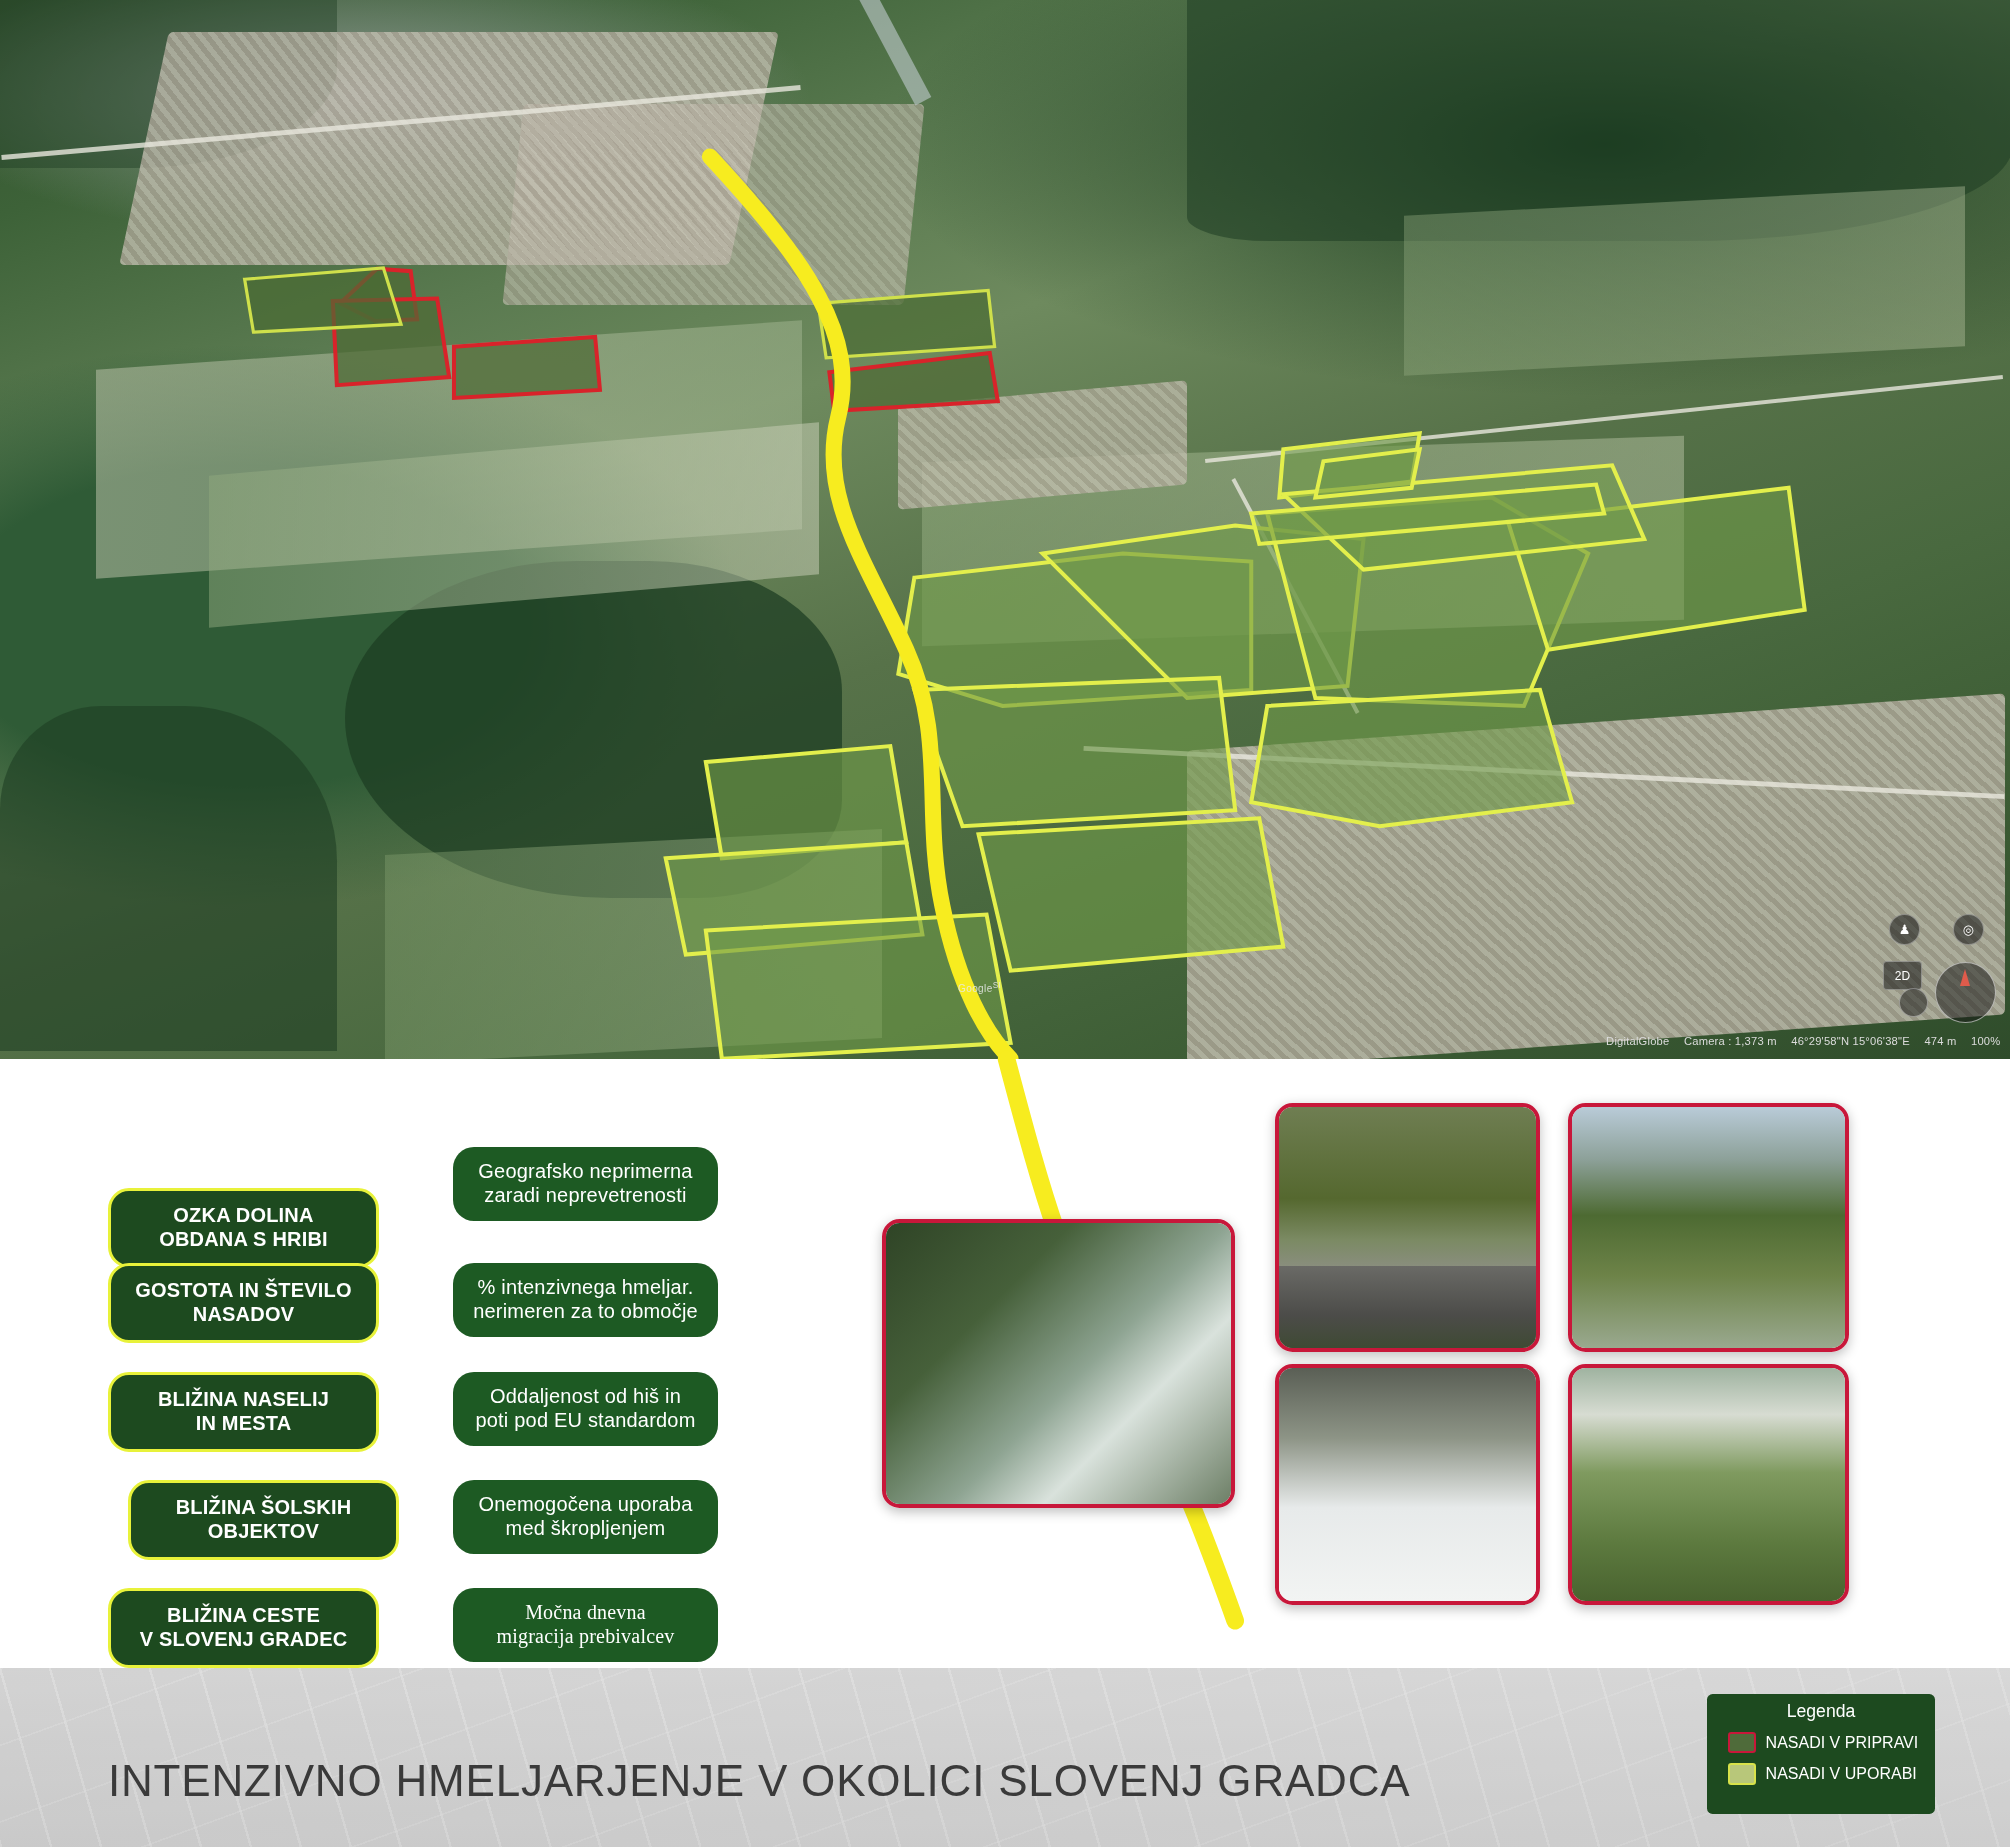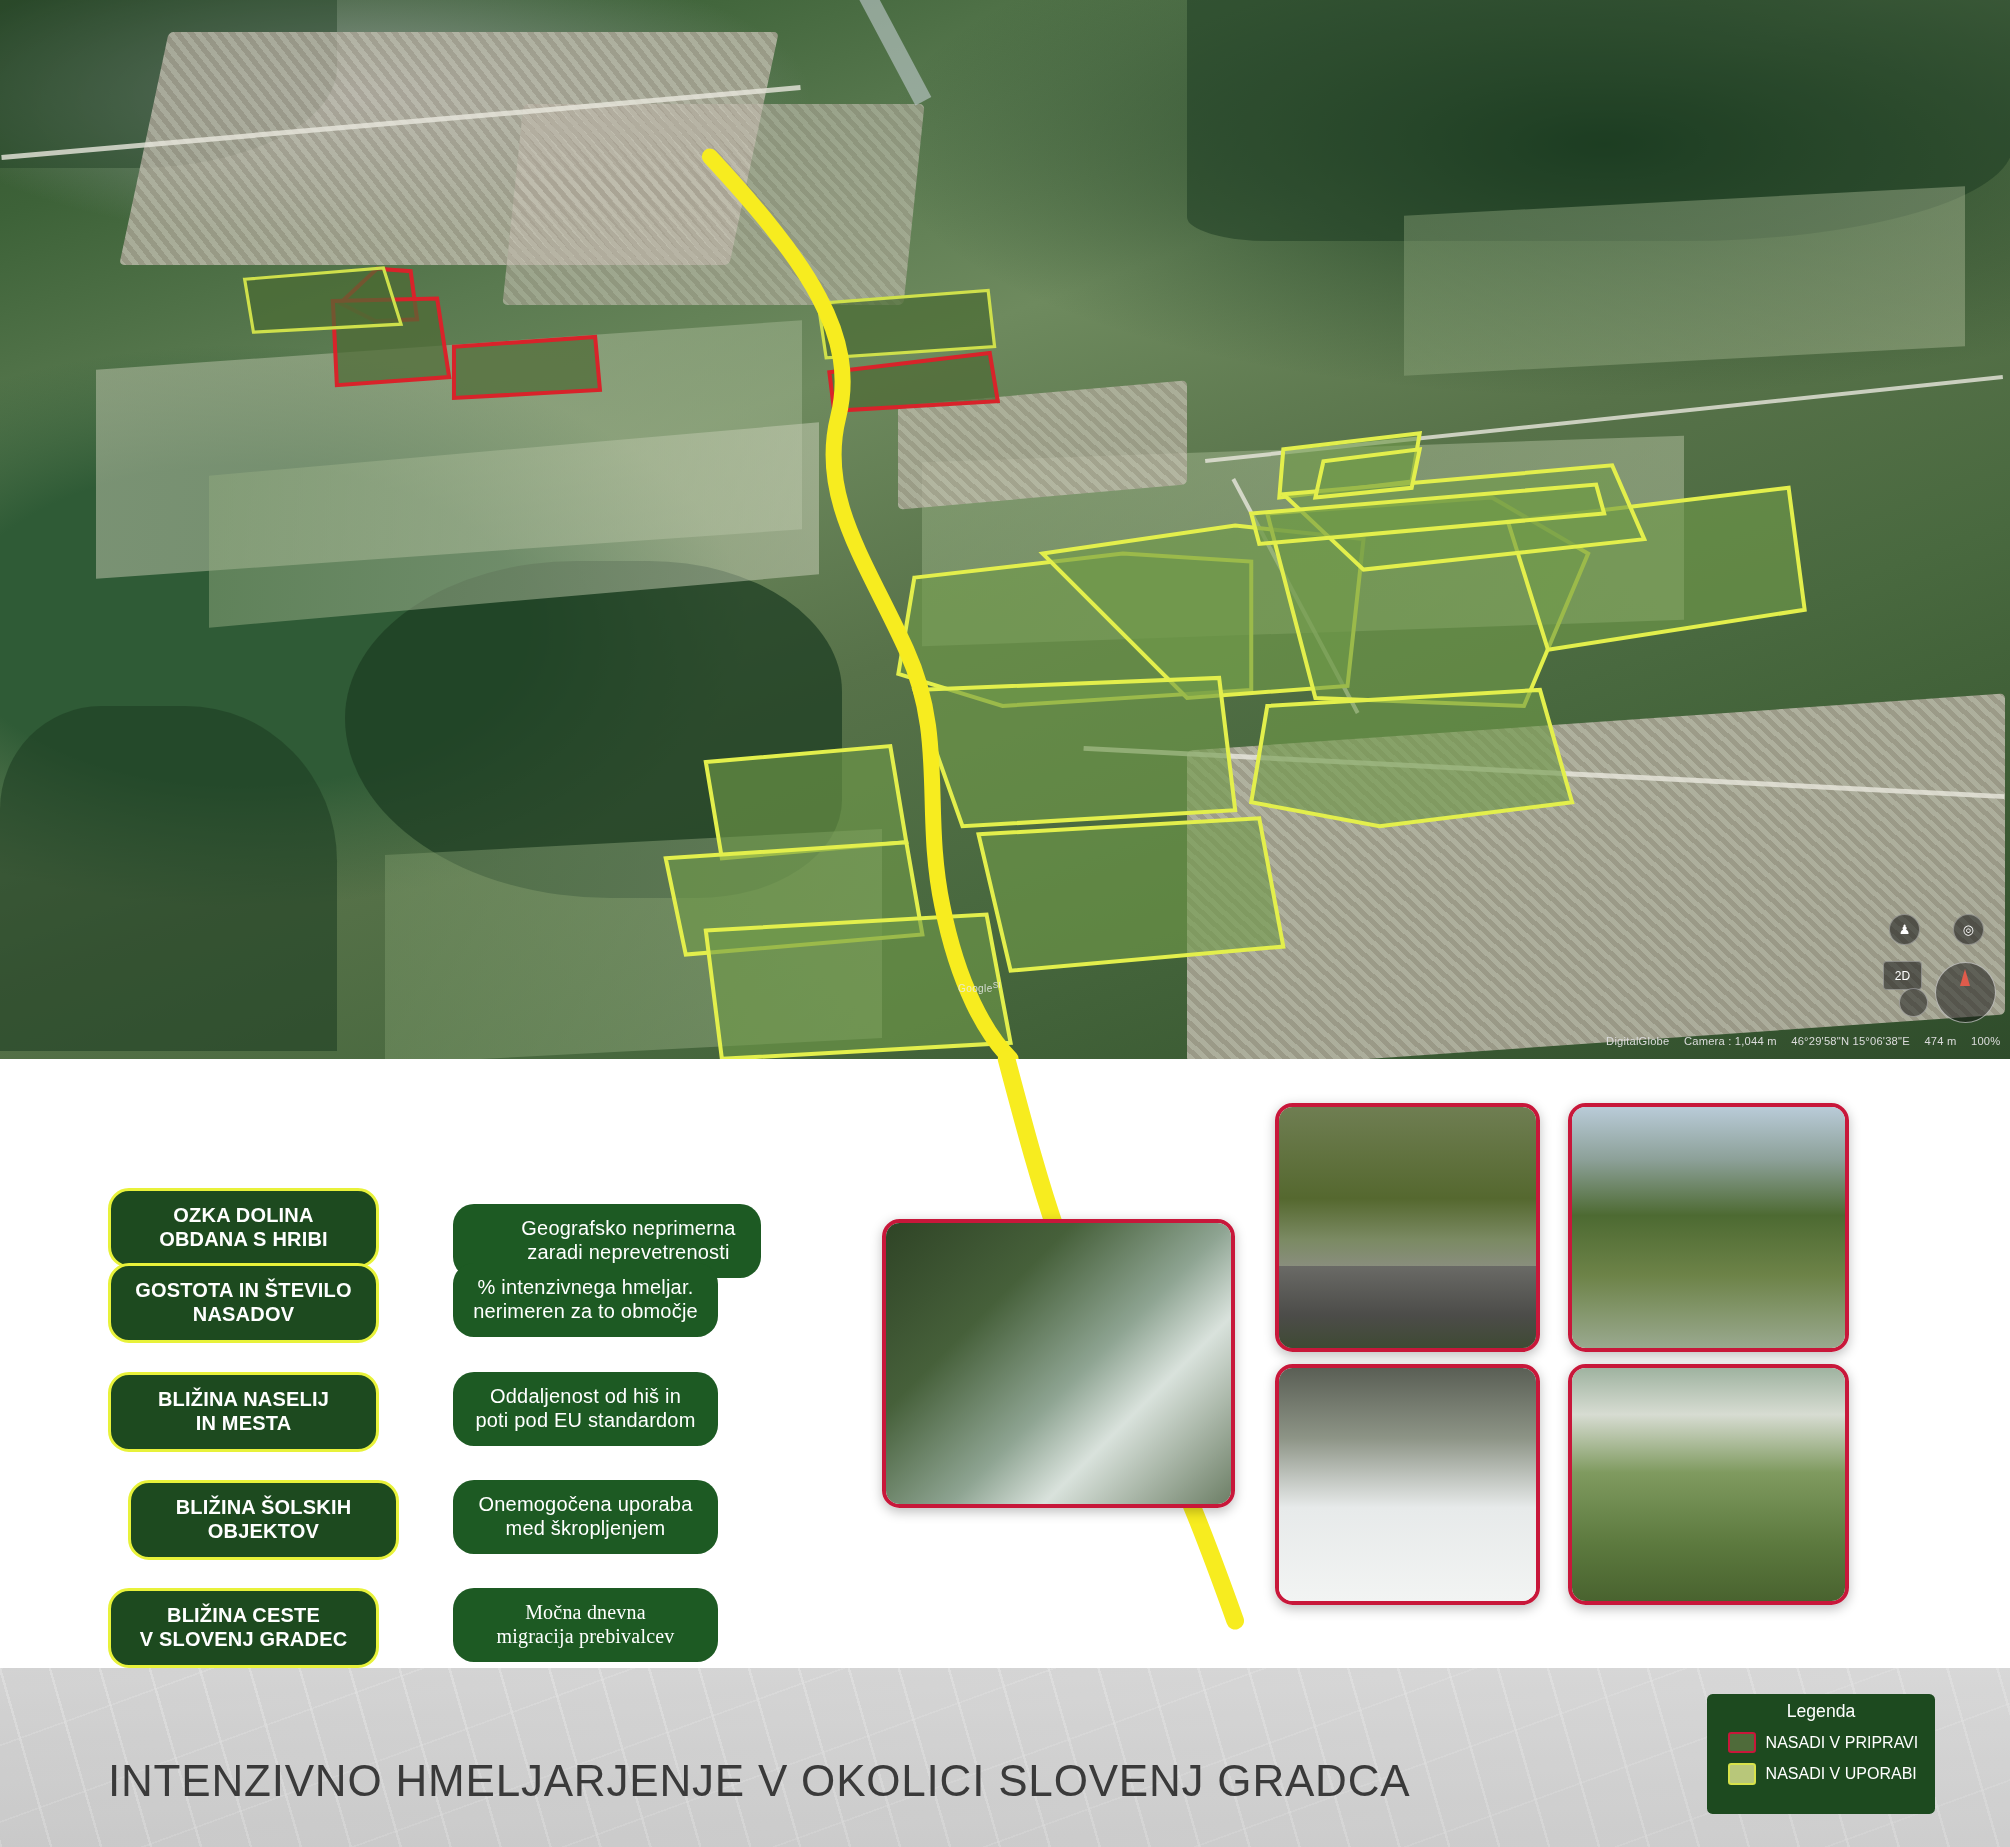--- a/index.html
+++ b/index.html
@@ -150,21 +150,21 @@
 
   <svg class="ylane" viewBox="0 0 2506 1320" width="2010" height="1059">
     <path d="M885,195 C 1010,330 1070,420 1045,520 C 1020,620 1080,700 1130,810 C 1180,920 1150,1010 1175,1130 C 1195,1230 1230,1290 1260,1320" fill="none" stroke="#f7ec1f" stroke-width="20" stroke-linecap="round"></path>
   </svg>
 
   <div class="ge-attrib">
     <span>Google</span><sup>SI</sup>
   </div>
   <div class="ge-status">
     <span>DigitalGlobe</span>
-    <span>Camera : 1,044 m</span>
+    <span>Camera : 1,373 m</span>
     <span>46°29'58"N 15°06'38"E</span>
     <span>474 m</span>
     <span>100%</span>
   </div>
   <div class="ge-btn" style="right:90px;top:914px;width:29px;height:29px;">♟</div>
   <div class="ge-btn" style="right:26px;top:914px;width:29px;height:29px;">◎</div>
   <div class="ge-2d">2D</div>
   <div class="globe-ic"></div>
   <div class="compass"></div>
 </div>
@@ -189,21 +189,21 @@
 </div>
 <div class="pill col1" style="left:108px;top:1480px;margin-left:20px;">
   <span style="white-space:pre-line;">BLIŽINA ŠOLSKIH
 OBJEKTOV</span>
 </div>
 <div class="pill col1" style="left:108px;top:1588px;">
   <span style="white-space:pre-line;">BLIŽINA CESTE
 V SLOVENJ GRADEC</span>
 </div>
 
-<div class="pill col2" style="left:453px;top:1204px;padding-left:43px;">
+<div class="pill col2" style="left:453px;top:1147px;">
   <span style="white-space:pre-line;">Geografsko neprimerna
 zaradi neprevetrenosti</span>
 </div>
 <div class="pill col2" style="left:453px;top:1263px;">
   <span style="white-space:pre-line;">% intenzivnega hmeljar.
 nerimeren za to območje</span>
 </div>
 <div class="pill col2" style="left:453px;top:1372px;">
   <span style="white-space:pre-line;text-align:center;">Oddaljenost od hiš in
 poti pod EU standardom</span>

